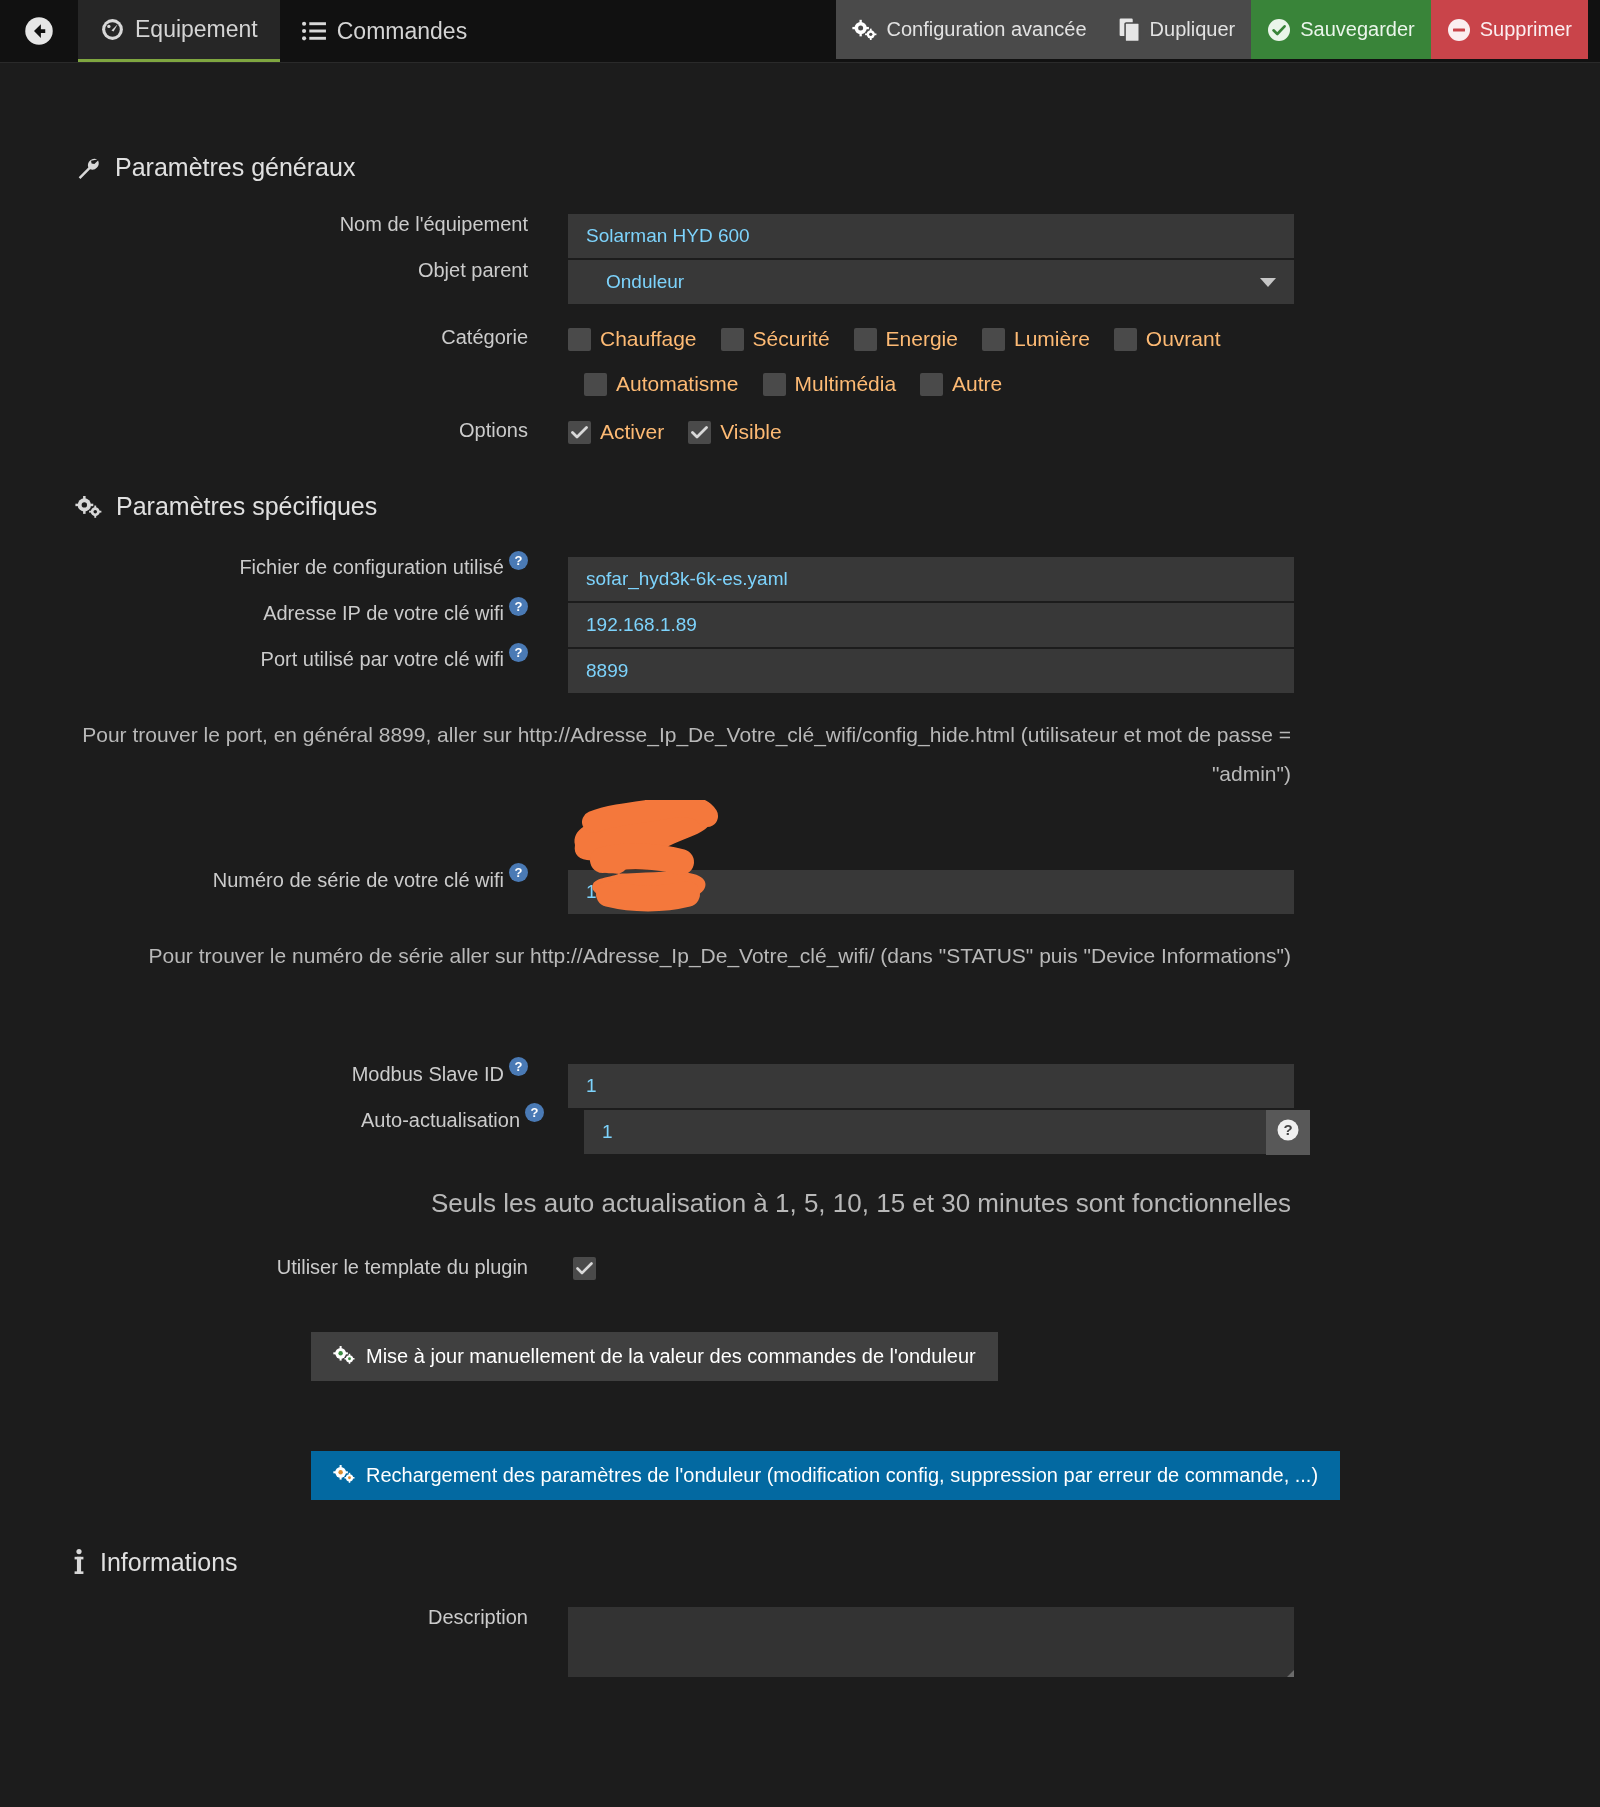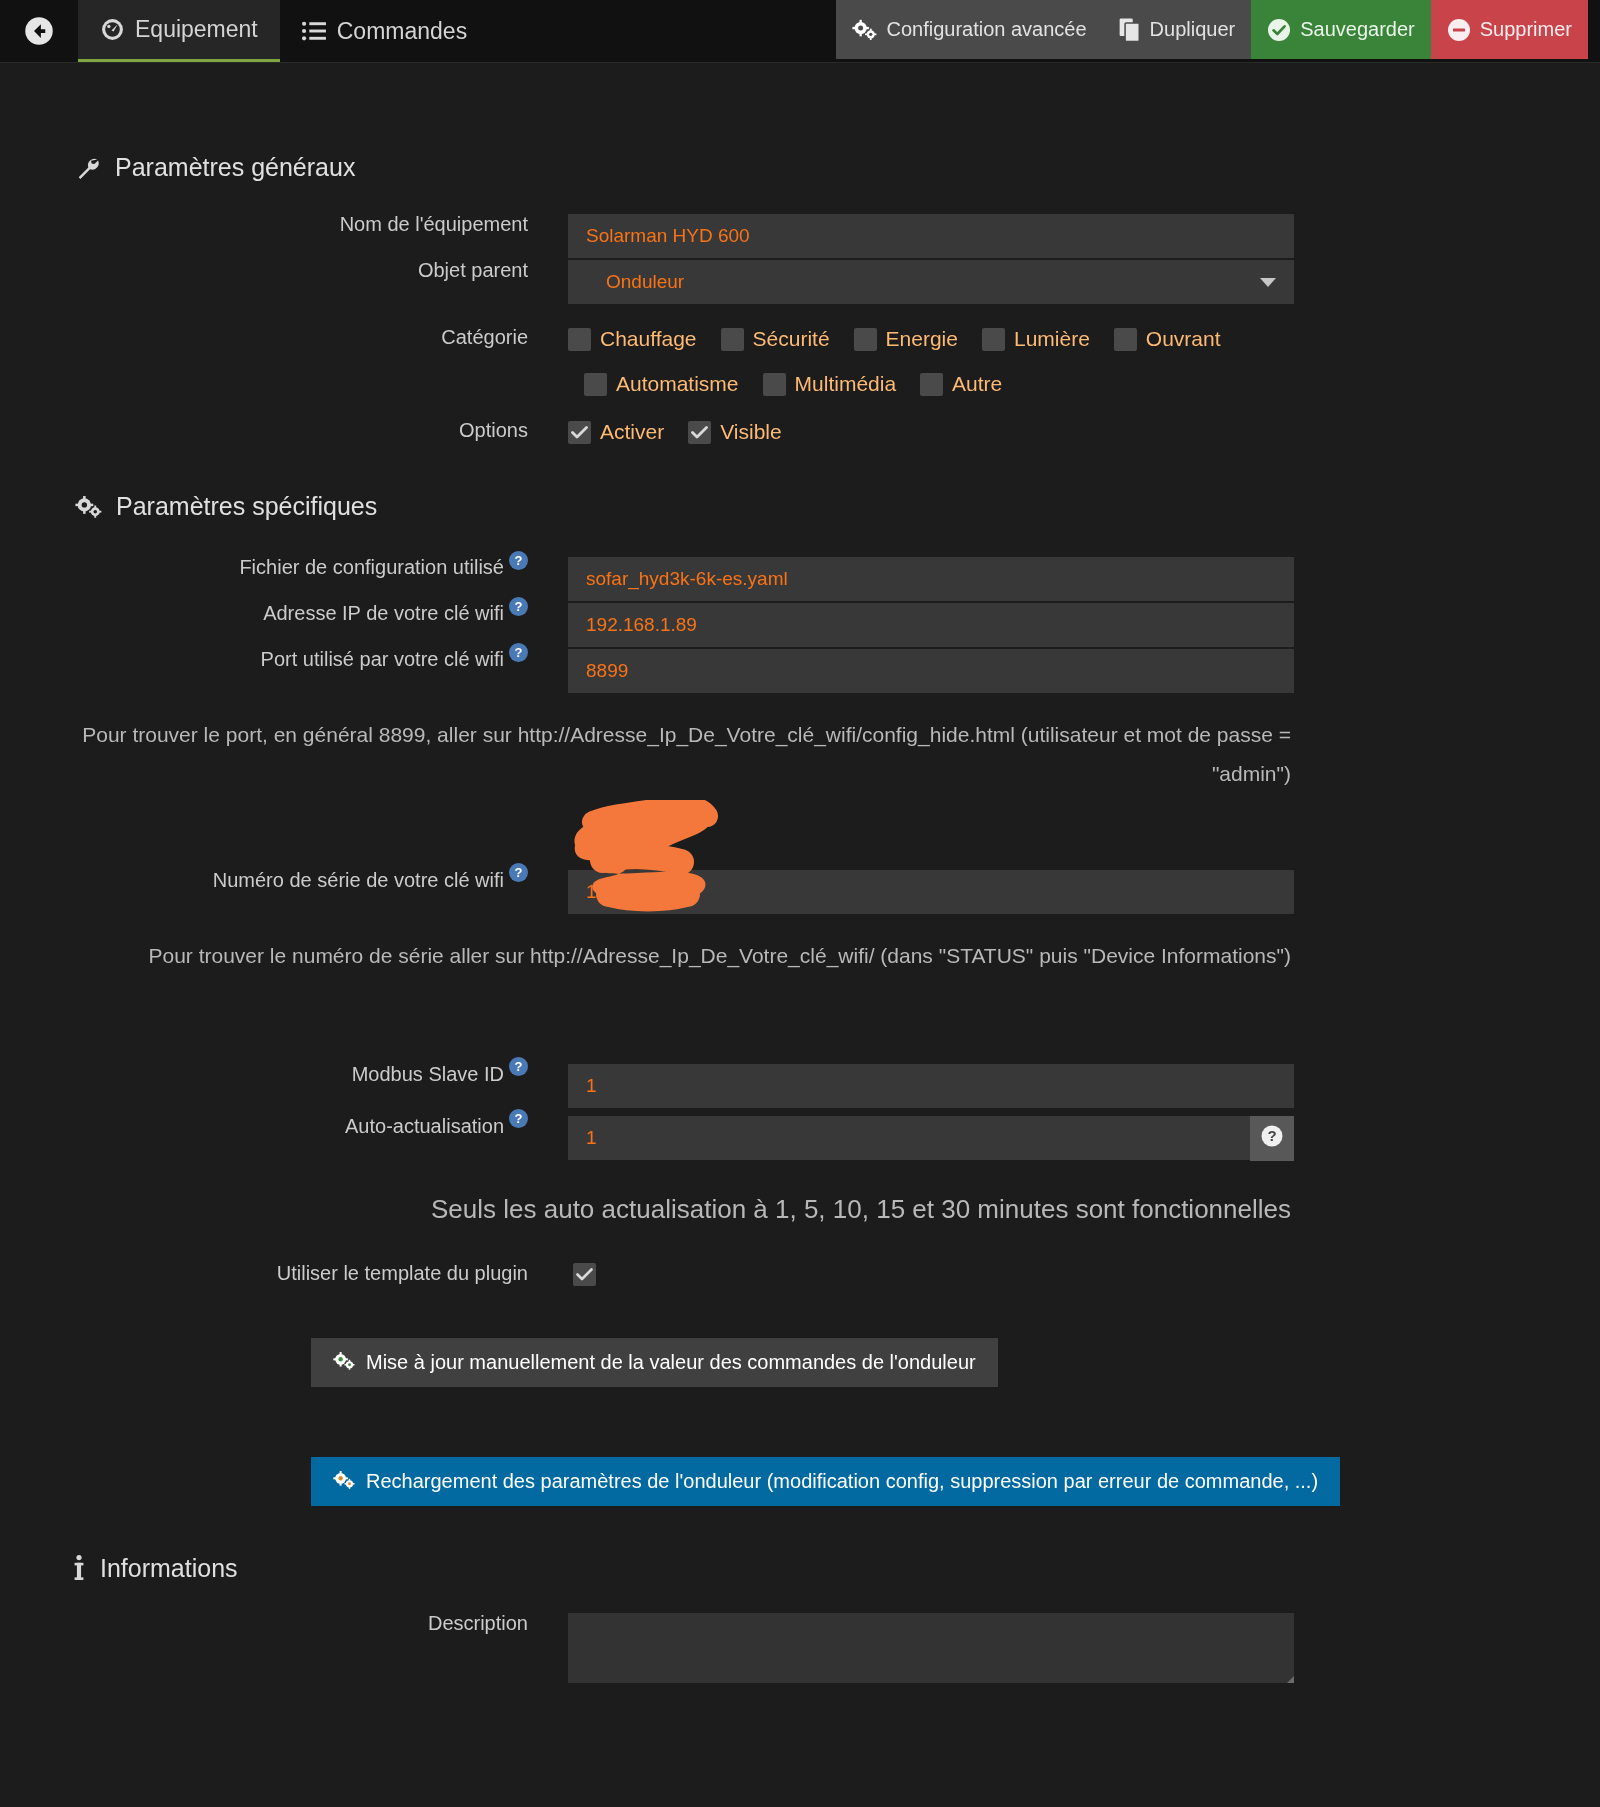--- a/index.html
+++ b/index.html
@@ -103,21 +103,21 @@
     line-height: 1;
   }
   .field { margin-left: 40px; }
 
   .inp {
     width: 726px;
     height: 45px;
     background: #383838;
     border: none;
     border-bottom: 1px solid #1c1c1c;
-    color: #f97316;
+    color: #7dd3fc;
     font-size: 19px;
     font-family: "Liberation Sans", sans-serif;
     padding: 0 18px;
     display: flex;
     align-items: center;
   }
   .inp.sel {
     padding-left: 38px;
     position: relative;
   }
@@ -493,21 +493,21 @@
   <div class="row" style="margin-top:88px;">
     <div class="lbl">
       <span>Modbus Slave ID</span>
       <span class="help-badge">?</span>
     </div>
     <div class="field">
       <div class="inp">1</div>
     </div>
   </div>
 
-  <div class="row" style="margin-top:7px;">
+  <div class="row" style="margin-top:1px;padding-left:16px;">
     <div class="lbl">
       <span>Auto-actualisation</span>
       <span class="help-badge">?</span>
     </div>
     <div class="field" style="display:flex;">
       <div class="inp" style="width:682px;">1</div>
       <div style="width:44px; height:45px; background:#585858; display:flex; align-items:center; justify-content:center; cursor:pointer;">
         <span>
           <svg width="24" height="24" viewBox="0 0 24 24">
             <circle cx="12" cy="12" r="10.5" fill="#f0f0f0"></circle>

